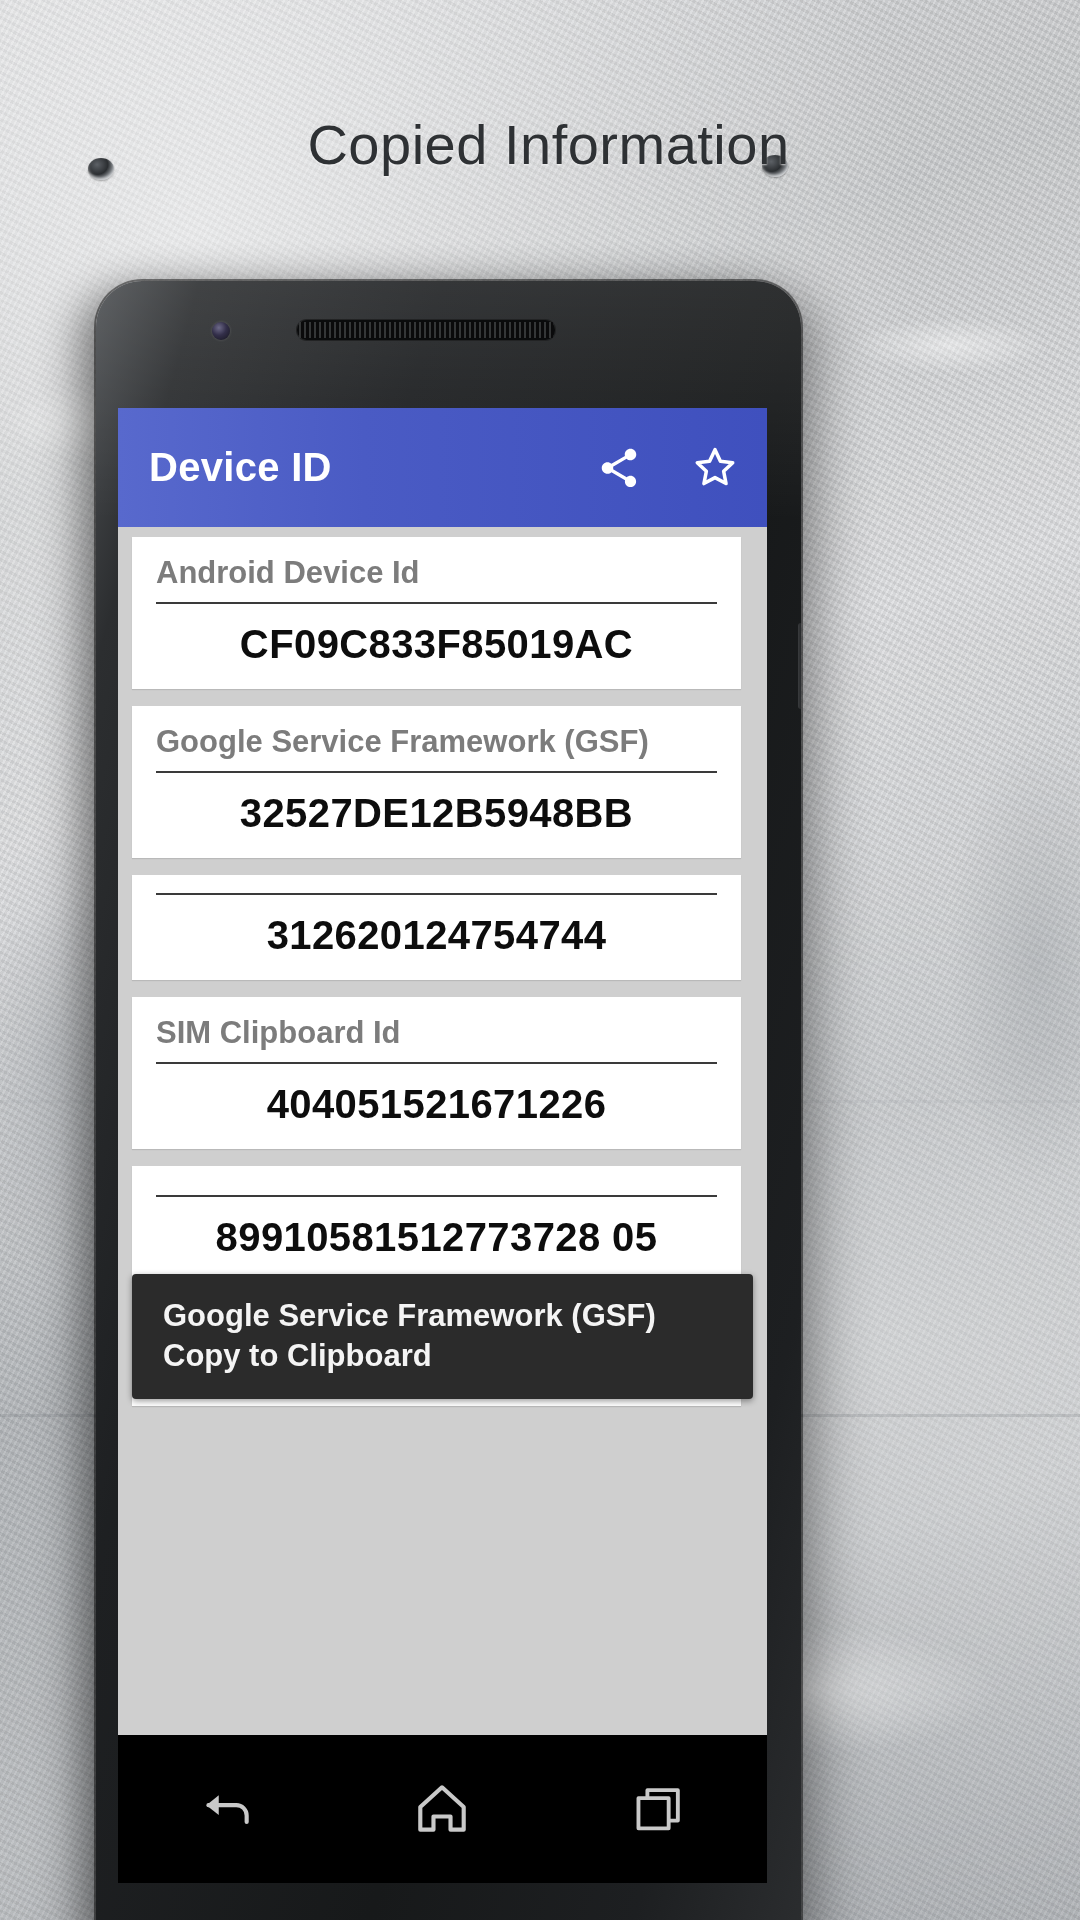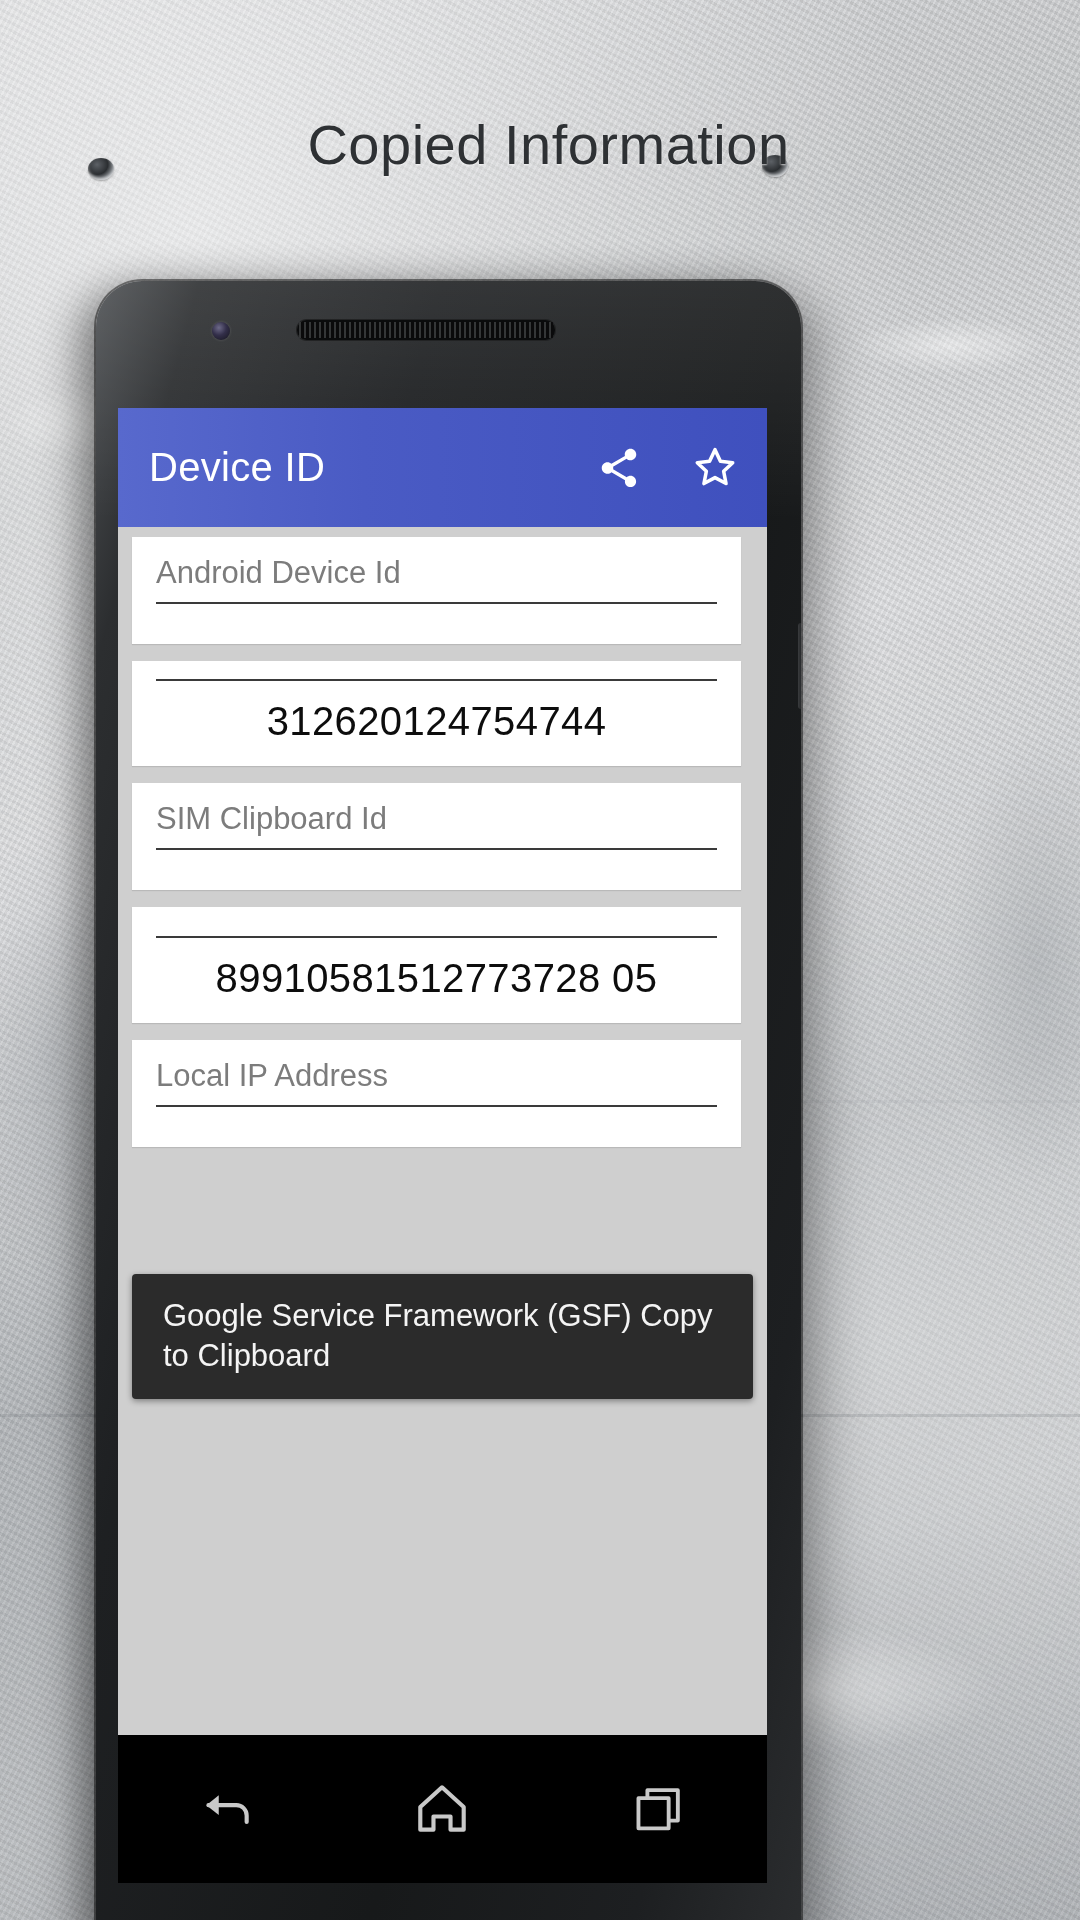--- a/index.html
+++ b/index.html
@@ -128,20 +128,21 @@
     background: linear-gradient(to right, #3a3c3e, #15171a);
   }
 
   
   .screen {
     position: absolute;
     left: 22px; top: 127px;
     width: 649px; height: 1327px;
     background: #cfcfcf;
     overflow: hidden;
+    font-weight: bold;
   }
 
   
   .appbar {
     position: relative;
     height: 119px;
     background: linear-gradient(to right, #5869cd 0%, #4a5bc4 38%, #3f50be 100%);
     display: flex;
     align-items: center;
     padding: 0 26px 0 31px;
@@ -261,31 +262,38 @@
             </svg>
           </div>
         </div>
       </div>
 
       <div class="content">
 
         <div class="card">
           <div class="card-label">Android Device Id</div>
           <div class="card-divider"></div>
-        </div>
-
+          <div class="card-value">CF09C833F85019AC</div>
+        </div>
+
+        <div class="card">
+          <div class="card-label">Google Service Framework (GSF)</div>
+          <div class="card-divider"></div>
+          <div class="card-value">32527DE12B5948BB</div>
+        </div>
 
         <div class="card">
           <div class="card-divider"></div>
           <div class="card-value">312620124754744</div>
         </div>
 
         <div class="card">
           <div class="card-label">SIM Clipboard Id</div>
           <div class="card-divider"></div>
+          <div class="card-value">404051521671226</div>
         </div>
 
         <div class="card">
           <div class="card-label"></div>
           <div class="card-divider"></div>
           <div class="card-value">89910581512773728 05</div>
         </div>
 
         <div class="card">
           <div class="card-label">Local IP Address</div>

